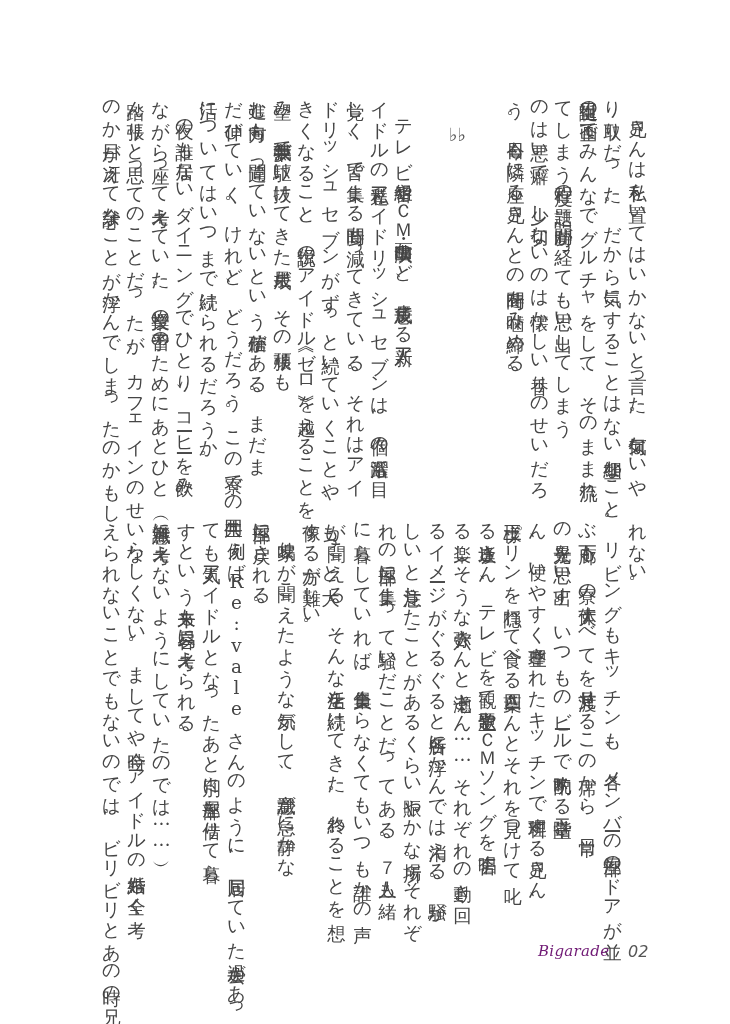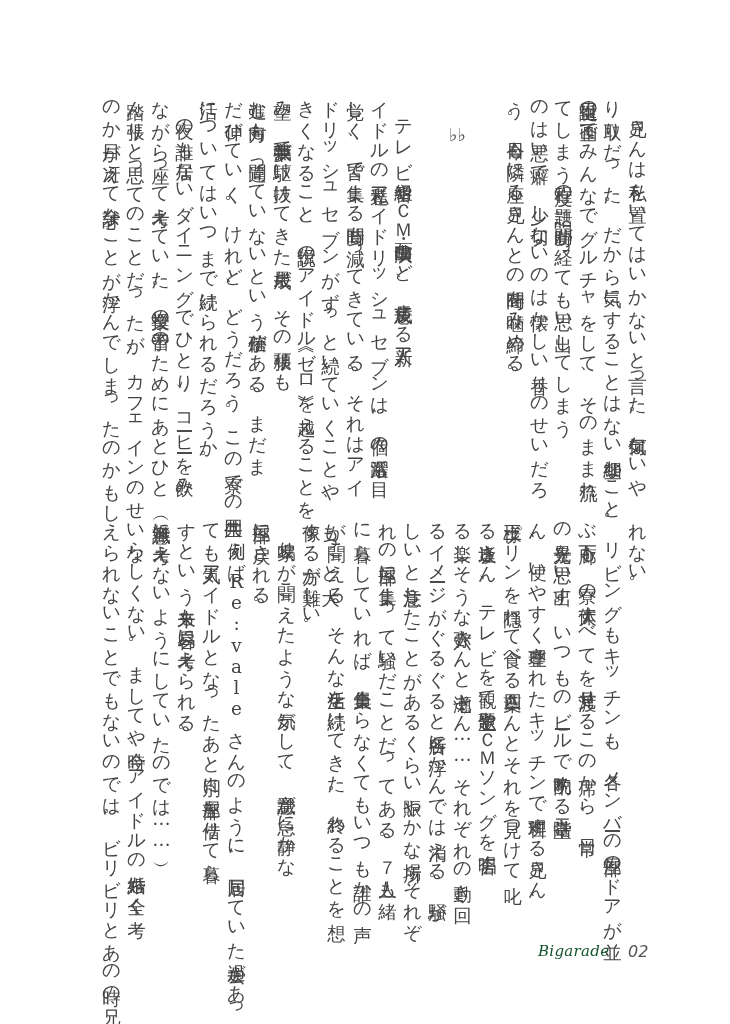--- a/index.html
+++ b/index.html
@@ -25,21 +25,21 @@
     font-family: "DejaVu Serif", serif;
     font-size: 18px;
     color: #555555;
   }
   .footer-title {
     position: absolute;
     left: 538px; top: 942px;
     font-family: "DejaVu Serif", serif;
     font-style: italic;
     font-size: 15px;
-    color: #14532d;
+    color: #701a75;
     letter-spacing: 0.3px;
   }
   .footer-page {
     position: absolute;
     left: 628px; top: 942px;
     font-family: "DejaVu Sans", sans-serif;
     font-style: italic;
     font-size: 16px;
     color: #555555;
     text-align: center;

